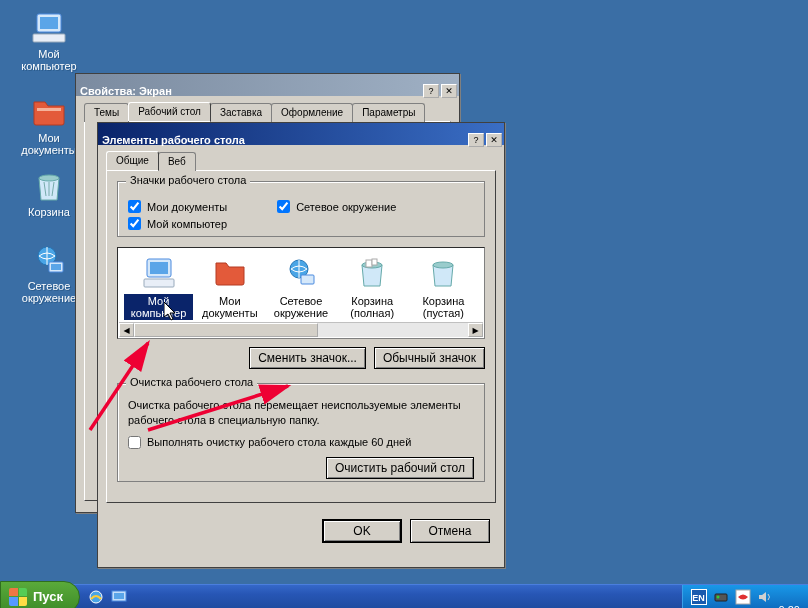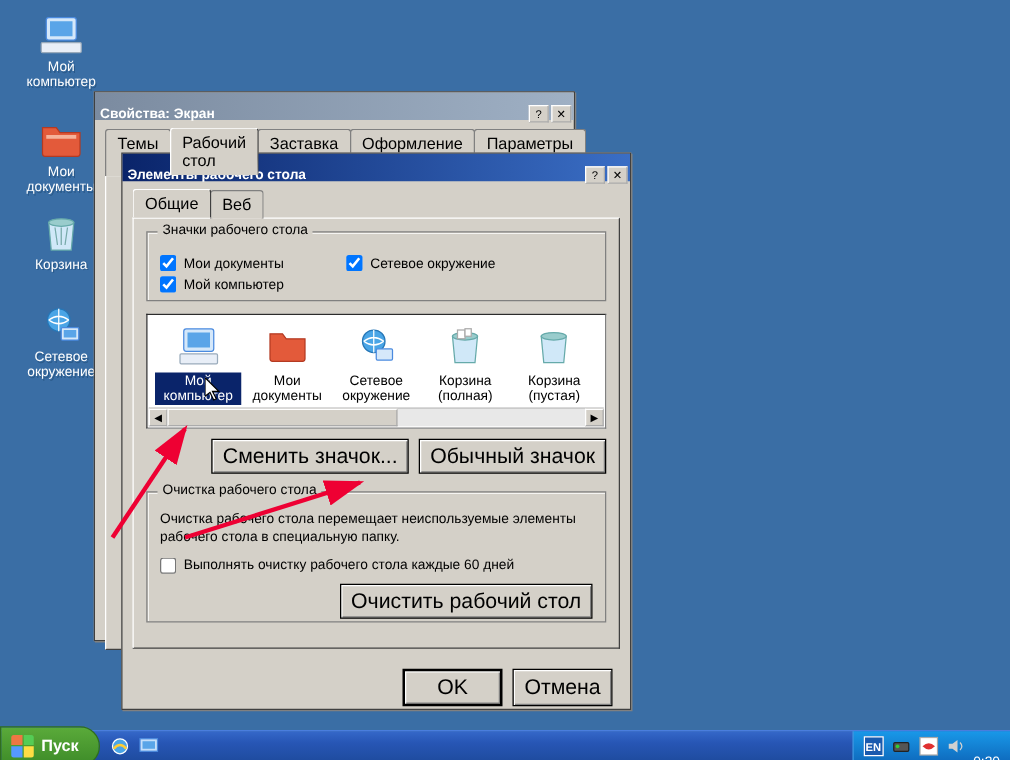--- a/index.html
+++ b/index.html
@@ -29,21 +29,21 @@
   
   .window{position:absolute;background:#d4d0c8;border:1px solid #404040;box-shadow:1px 1px 0 #808080;}
   .titlebar{height:22px;display:flex;align-items:center;padding:12px 2px 0 4px;color:#fff;}
   .titlebar.inactive{background:linear-gradient(to right,#7b8ba0,#9fb0c4);}
   .titlebar.active{background:linear-gradient(to right,#0a246a,#3a6ec5);}
   .titlebar .ttl{flex:1;font-weight:bold;font-size:11px;}
   .tbtn{width:16px;height:14px;background:#d4d0c8;border:1px outset #fff;margin-left:2px;font-family:Marlett, sans-serif;font-size:9px;text-align:center;line-height:12px;color:#000;cursor:pointer;}
 
   
   .tabs{display:flex;padding:6px 6px 0 8px;gap:0;}
-  .tab{padding:3px 9px 1px;background:#d4d0c8;border:1px solid #808080;border-bottom:none;position:relative;top:1px;cursor:pointer;border-radius:3px 3px 0 0;margin-right:-1px;font-size:13px;}
+  .tab{padding:3px 9px 1px;background:#d4d0c8;border:1px solid #808080;border-bottom:none;position:relative;top:1px;cursor:pointer;border-radius:3px 3px 0 0;margin-right:-1px;font-size:10px;}
   .tab.active{background:#d4d0c8;border-color:#fff #404040 #d4d0c8 #fff;z-index:2;top:0;padding-bottom:4px;}
   .tabpanel{margin:0 8px 8px;background:#d4d0c8;border:1px solid #fff;border-right-color:#404040;border-bottom-color:#404040;padding:10px;}
 
   
   .groupbox{border:1px solid #808080;border-radius:0;padding:14px 10px 2px;margin-bottom:10px;position:relative;box-shadow:inset 1px 1px 0 #fff;}
   .groupbox legend,.groupbox .glegend{position:absolute;top:-8px;left:8px;background:#d4d0c8;padding:0 4px;font-size:11px;}
 
   .check{display:flex;align-items:center;gap:6px;margin:4px 0;}
   .check input{width:13px;height:13px;}
   .check label{font-size:11px;cursor:pointer;}
@@ -53,21 +53,21 @@
   .iconlist{display:flex;gap:2px;}
   .iitem{width:76px;text-align:center;cursor:default;}
   .iitem .iic{width:34px;height:34px;margin:0 auto 4px;}
   .iitem .ilabel{display:inline-block;font-size:11px;line-height:1.1;padding:1px 2px;}
   .iitem.sel .ilabel{background:#0a246a;color:#fff;}
   .hscroll{position:absolute;left:1px;right:1px;bottom:1px;height:15px;background:#e8e8e8;border-top:1px solid #c0c0c0;display:flex;}
   .sarrow{width:15px;height:100%;background:#d4d0c8;border:1px outset #fff;display:flex;align-items:center;justify-content:center;font-size:8px;cursor:pointer;}
   .strack{flex:1;position:relative;}
   .sthumb{position:absolute;left:0;width:55%;height:100%;background:#d4d0c8;border:1px outset #fff;}
 
-  .btn{background:#d4d0c8;border:1px solid #000;padding:3px 8px;font-size:17px;cursor:pointer;box-shadow:inset 1px 1px 0 #fff,inset -1px -1px 0 #808080;min-width:75px;}
+  .btn{background:#d4d0c8;border:1px solid #000;padding:3px 8px;font-size:12px;cursor:pointer;box-shadow:inset 1px 1px 0 #fff,inset -1px -1px 0 #808080;min-width:75px;}
   .btn.def{border-width:2px;}
   .btnrow{display:flex;gap:8px;justify-content:flex-end;margin-top:8px;}
   .dlgbtns{display:flex;gap:8px;justify-content:flex-end;padding:8px 14px 12px;}
   .desc{font-size:11px;color:#000;margin-bottom:8px;line-height:1.35;}
 
   
   .arrow{position:absolute;pointer-events:none;}
   .arrow svg{overflow:visible;}
 </style>
 </head>

